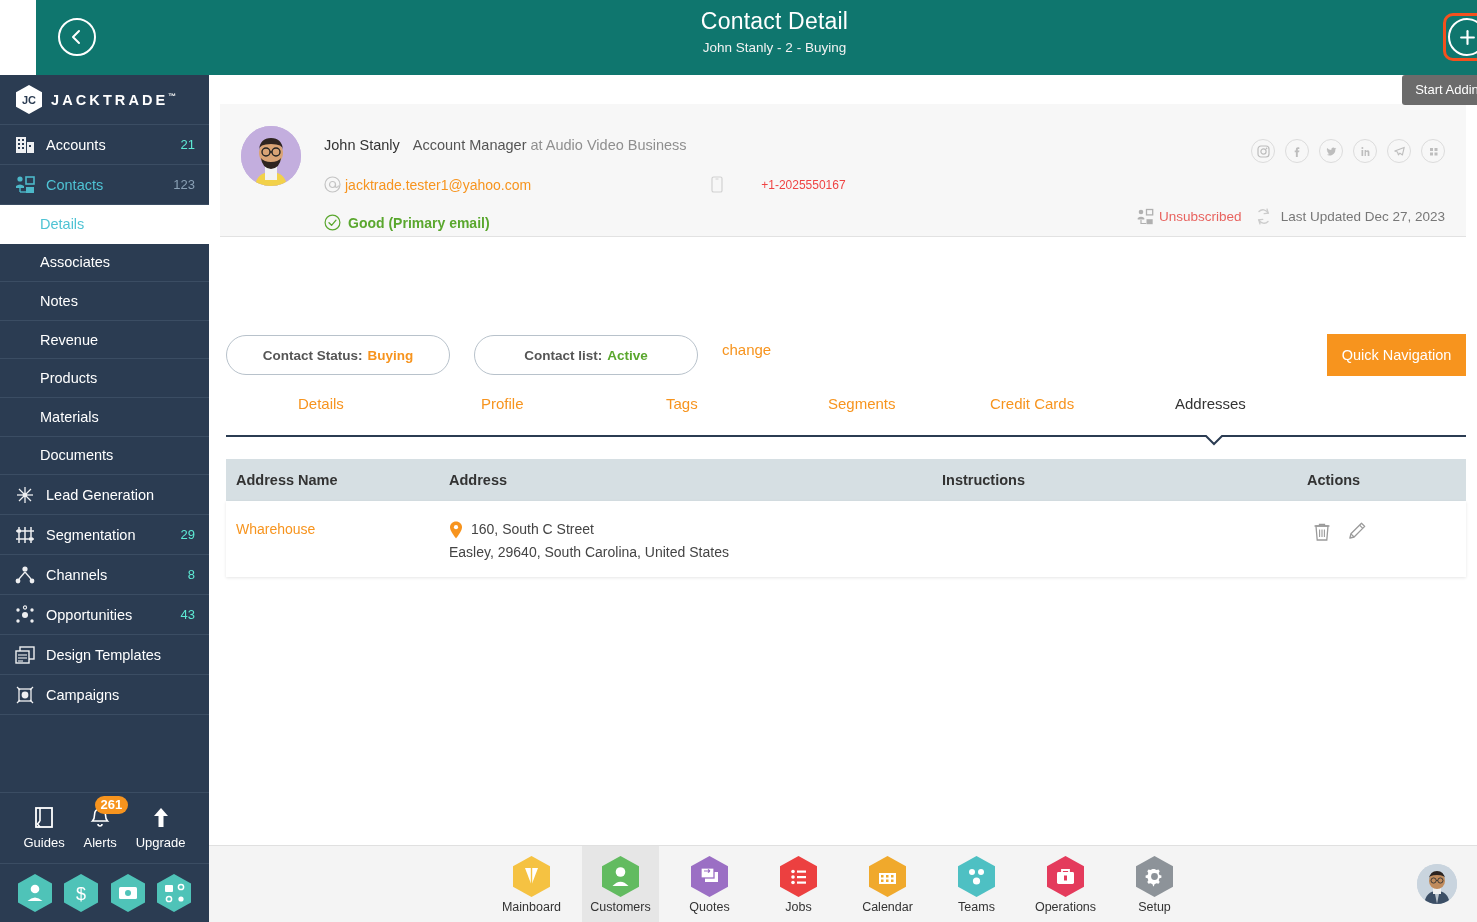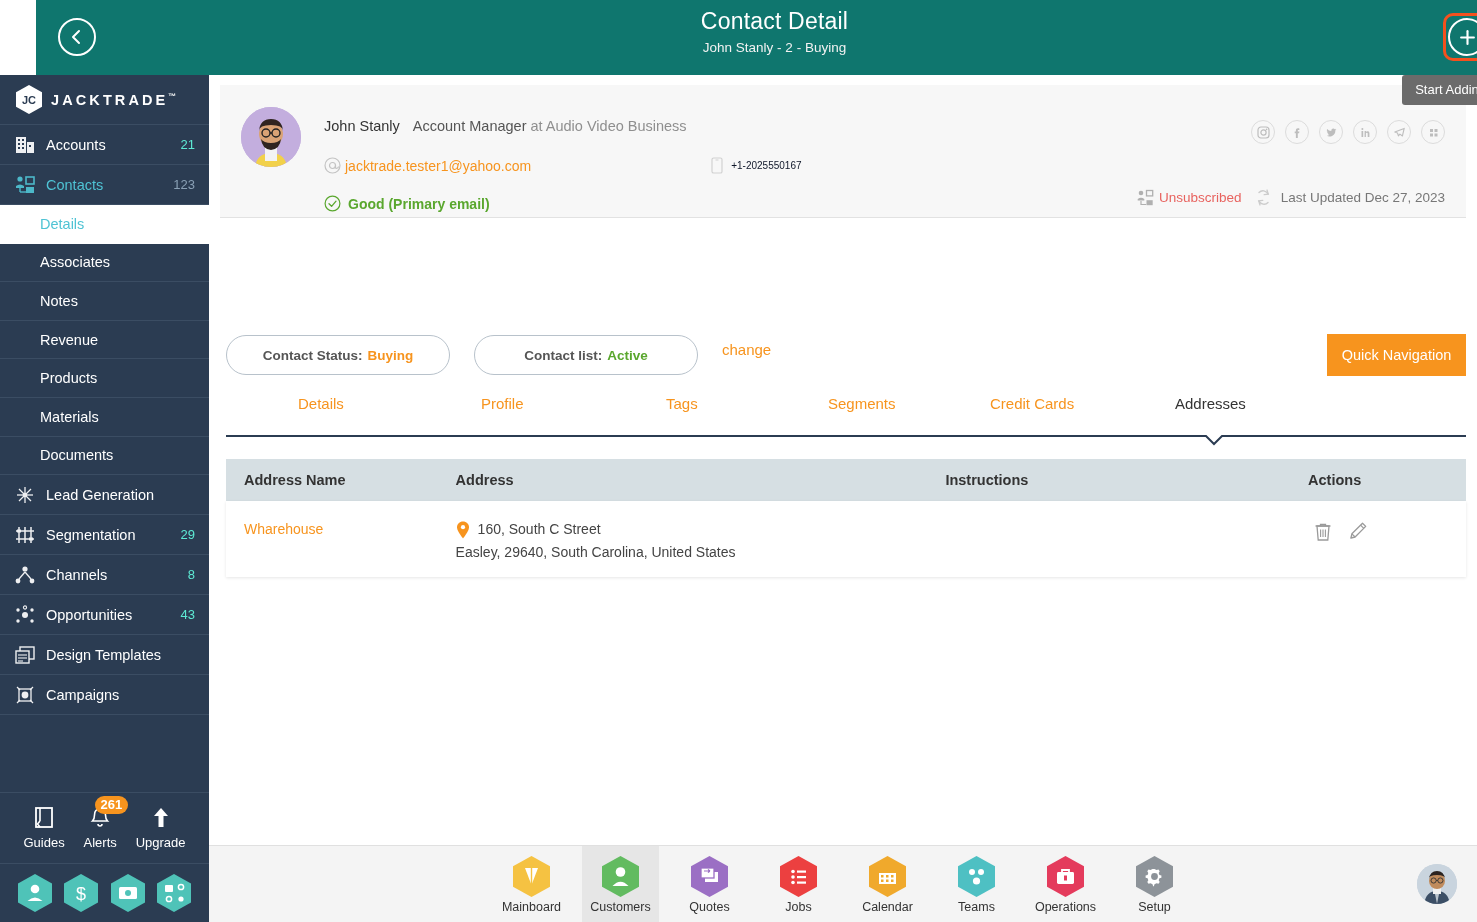--- a/index.html
+++ b/index.html
@@ -103,38 +103,38 @@
   }
   .hex { width:34px; height:38px; cursor:pointer; }
 
   
   .main {
     position:absolute; left:209px; top:75px; width:1268px; height:770px;
     background:#fff;
   }
 
   .contact-card {
-    position:absolute; left:11px; top:10px; width:1246px; height:133px;
+    position:absolute; left:11px; top:29px; width:1246px; height:133px;
     background:#f7f7f7; border-bottom:1px solid #e2e2e2;
   }
   .avatar {
     position:absolute; left:21px; top:22px; width:60px; height:60px;
     border-radius:50%; overflow:hidden; background:#c3aede;
   }
   .avatar svg { width:60px; height:60px; display:block; }
 
   .cc-line1 { position:absolute; left:104px; top:33px; font-size:14.5px; }
   .cc-name { color:#333; }
   .cc-role { color:#555; margin-left:9px; }
   .cc-at { color:#8f8f8f; }
 
   .cc-line2 { position:absolute; left:104px; top:72px; display:flex; align-items:center; }
   .cc-email { color:#f7941e; font-size:14px; cursor:pointer; }
   .cc-phone-wrap { margin-left:180px; display:flex; align-items:center; }
-  .cc-phone { color:#0f172a; font-size:10px; }
+  .cc-phone { color:#ef4444; font-size:12px;margin-left:30px; }
   .ico-at { width:17px; height:17px; margin-right:4px; opacity:.55; }
   .ico-phone { width:12px; height:17px; margin-right:8px; opacity:.4; }
 
   .cc-line3 { position:absolute; left:104px; top:110px; display:flex; align-items:center; }
   .cc-good { color:#5aa72e; font-size:14px; font-weight:700; margin-left:7px; }
   .ico-check { width:17px; height:17px; }
 
   .socials { position:absolute; right:21px; top:35px; display:flex; gap:10px; }
   .soc {
     width:24px; height:24px; border:1px solid #dcdcdc; border-radius:50%;
@@ -188,21 +188,21 @@
   .table { position:absolute; left:17px; top:384px; width:1240px; }
   .thead {
     height:42px; background:#d6dfe3; display:flex; align-items:center;
     font-size:14.5px; font-weight:700; color:#333;
   }
   .tbody-row {
     min-height:76px; background:#fff; display:flex; align-items:flex-start;
     padding-top:20px; font-size:14px; color:#444;
     box-shadow:0 1px 3px rgba(0,0,0,.10);
   }
-  .col-name { width:223px; padding-left:10px;margin-left:8px; }
+  .col-name { width:223px; padding-left:10px; }
   .col-addr { width:493px; }
   .col-inst { width:365px; }
   .col-act { width:159px; }
   .addr-name { color:#f7941e; cursor:pointer; }
   .addr-l1 { display:flex; align-items:flex-start; }
   .ico-pin { width:14px; height:18px; margin-right:8px; flex:none; }
   .addr-l2 { margin-top:5px; }
   .actions { display:flex; gap:15px; padding-left:5px; }
   .act-btn { cursor:pointer; }
   .act-btn svg { width:20px; height:21px; }

